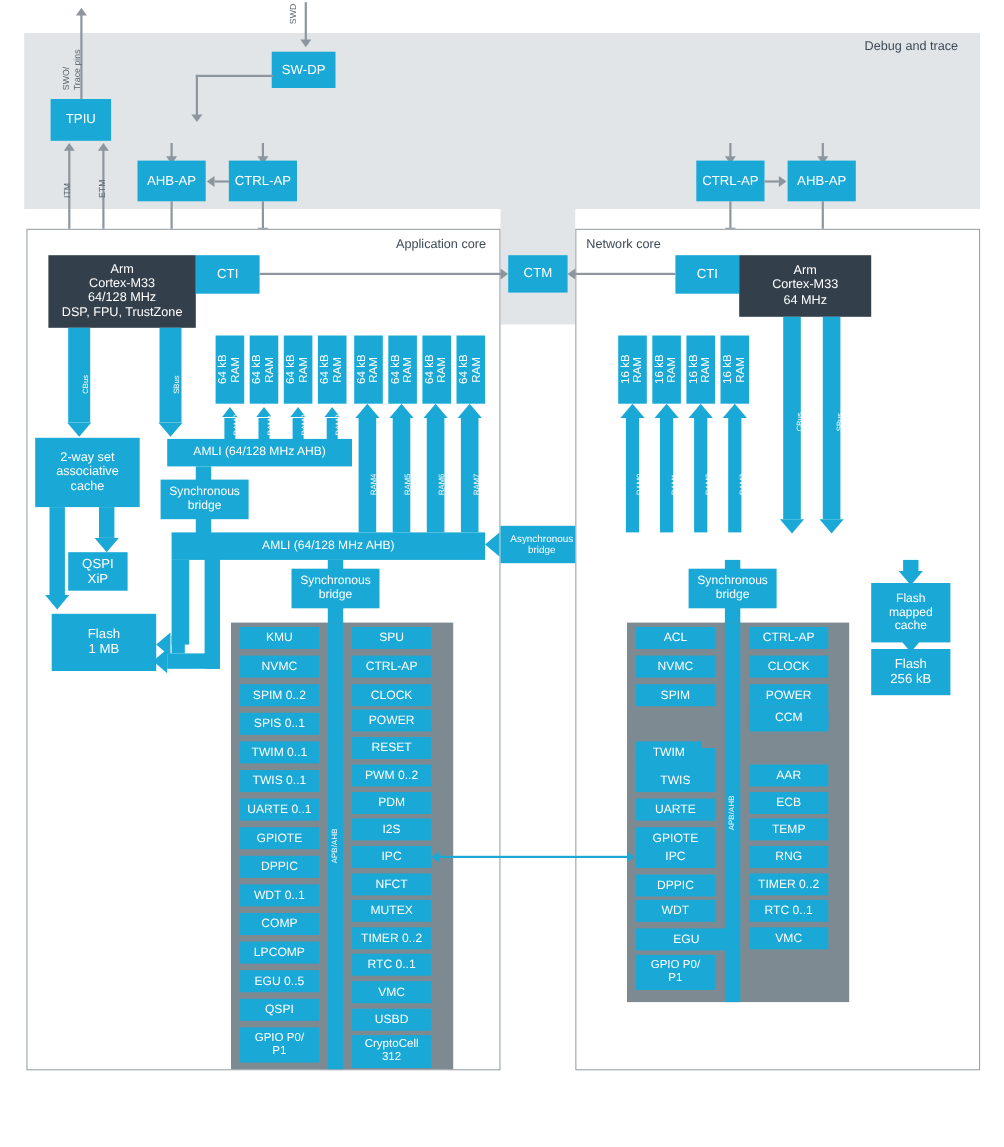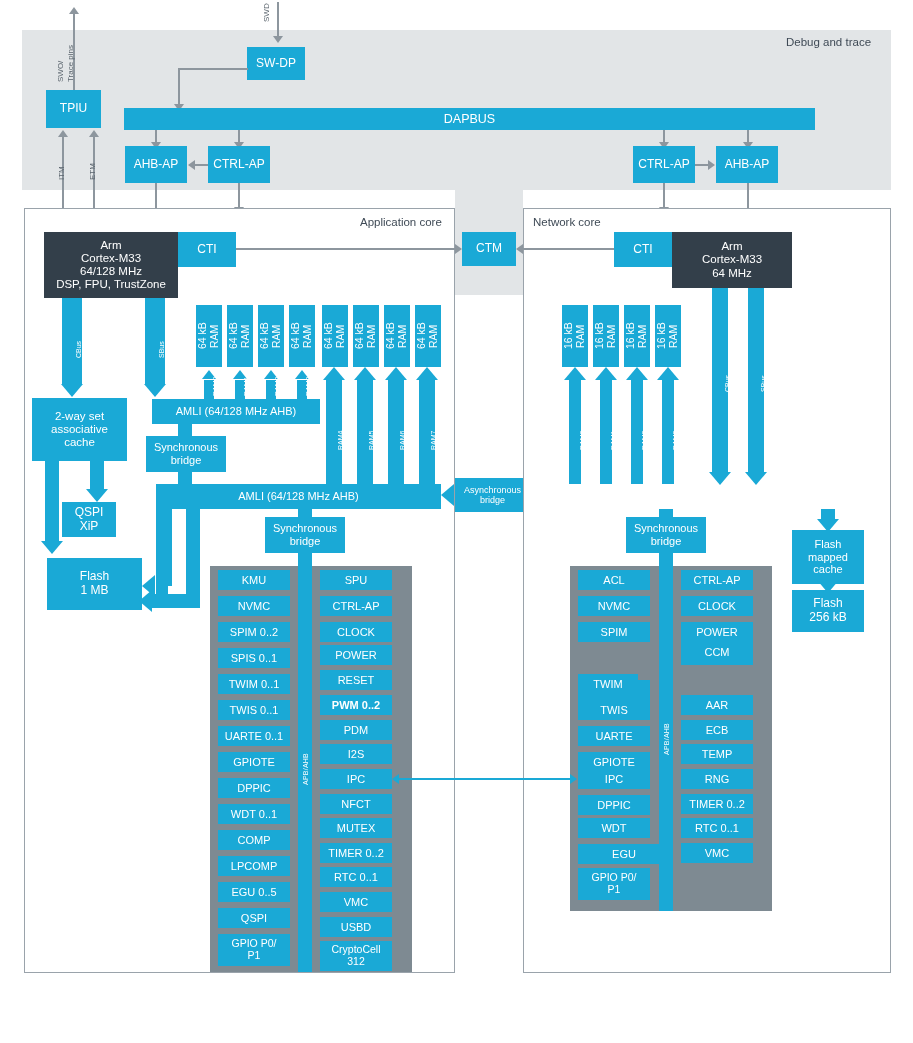--- a/index.html
+++ b/index.html
@@ -165,21 +165,20 @@
   <div class="glabel" style="left:56px; top:82px; line-height:1.25;">SWO/<br>Trace pins</div>
 
   <div class="gline" style="left:62px; top:136px; width:1.5px; height:115px;"></div>
   <div class="ghead up" style="left:58px; top:130px;"></div>
   <div class="glabel" style="left:57px; top:180px;">ITM</div>
 
   <div class="gline" style="left:93px; top:136px; width:1.5px; height:115px;"></div>
   <div class="ghead up" style="left:89px; top:130px;"></div>
   <div class="glabel" style="left:88px; top:180px;">ETM</div>
 
-  <div class="blk bus" style="left:124px; top:108px; width:691px; height:22px;">DAPBUS</div>
 
   <div class="gline" style="left:155px; top:130px; width:1.5px; height:16px;"></div>
   <div class="ghead down" style="left:151px; top:142px;"></div>
 
   <div class="gline" style="left:238px; top:130px; width:1.5px; height:16px;"></div>
   <div class="ghead down" style="left:234px; top:142px;"></div>
 
   <div class="gline" style="left:663px; top:130px; width:1.5px; height:16px;"></div>
   <div class="ghead down" style="left:659px; top:142px;"></div>
 
@@ -335,21 +334,21 @@
   <div class="pbox" style="left:218px; top:882px;  width:72px; height:20px;">EGU 0..5</div>
   <div class="pbox" style="left:218px; top:908px;  width:72px; height:20px;">QSPI</div>
   <div class="pbox" style="left:218px; top:934px;  width:72px; height:32px; font-size:10.5px;">GPIO P0/
 P1</div>
 
   <div class="pbox" style="left:320px; top:570px; width:72px; height:20px;">SPU</div>
   <div class="pbox" style="left:320px; top:596px; width:72px; height:20px;">CTRL-AP</div>
   <div class="pbox" style="left:320px; top:622px; width:72px; height:20px;">CLOCK</div>
   <div class="pbox" style="left:320px; top:645px; width:72px; height:20px;">POWER</div>
   <div class="pbox" style="left:320px; top:670px; width:72px; height:20px;">RESET</div>
-  <div class="pbox" style="left:320px; top:695px; width:72px; height:20px;font-weight:bold;">PWM 0..2</div>
+  <div class="pbox" style="left:320px; top:695px; width:72px; height:20px;">PWM 0..2</div>
   <div class="pbox" style="left:320px; top:720px; width:72px; height:20px;">PDM</div>
   <div class="pbox" style="left:320px; top:744px; width:72px; height:20px;">I2S</div>
   <div class="pbox" style="left:320px; top:769px; width:72px; height:20px;">IPC</div>
   <div class="pbox" style="left:320px; top:794px; width:72px; height:20px;">NFCT</div>
   <div class="pbox" style="left:320px; top:818px; width:72px; height:20px;">MUTEX</div>
   <div class="pbox" style="left:320px; top:843px; width:72px; height:20px;">TIMER 0..2</div>
   <div class="pbox" style="left:320px; top:867px; width:72px; height:20px;">RTC 0..1</div>
   <div class="pbox" style="left:320px; top:892px; width:72px; height:20px;">VMC</div>
   <div class="pbox" style="left:320px; top:917px; width:72px; height:20px;">USBD</div>
   <div class="pbox" style="left:320px; top:941px; width:72px; height:30px; font-size:10.5px;">CryptoCell

